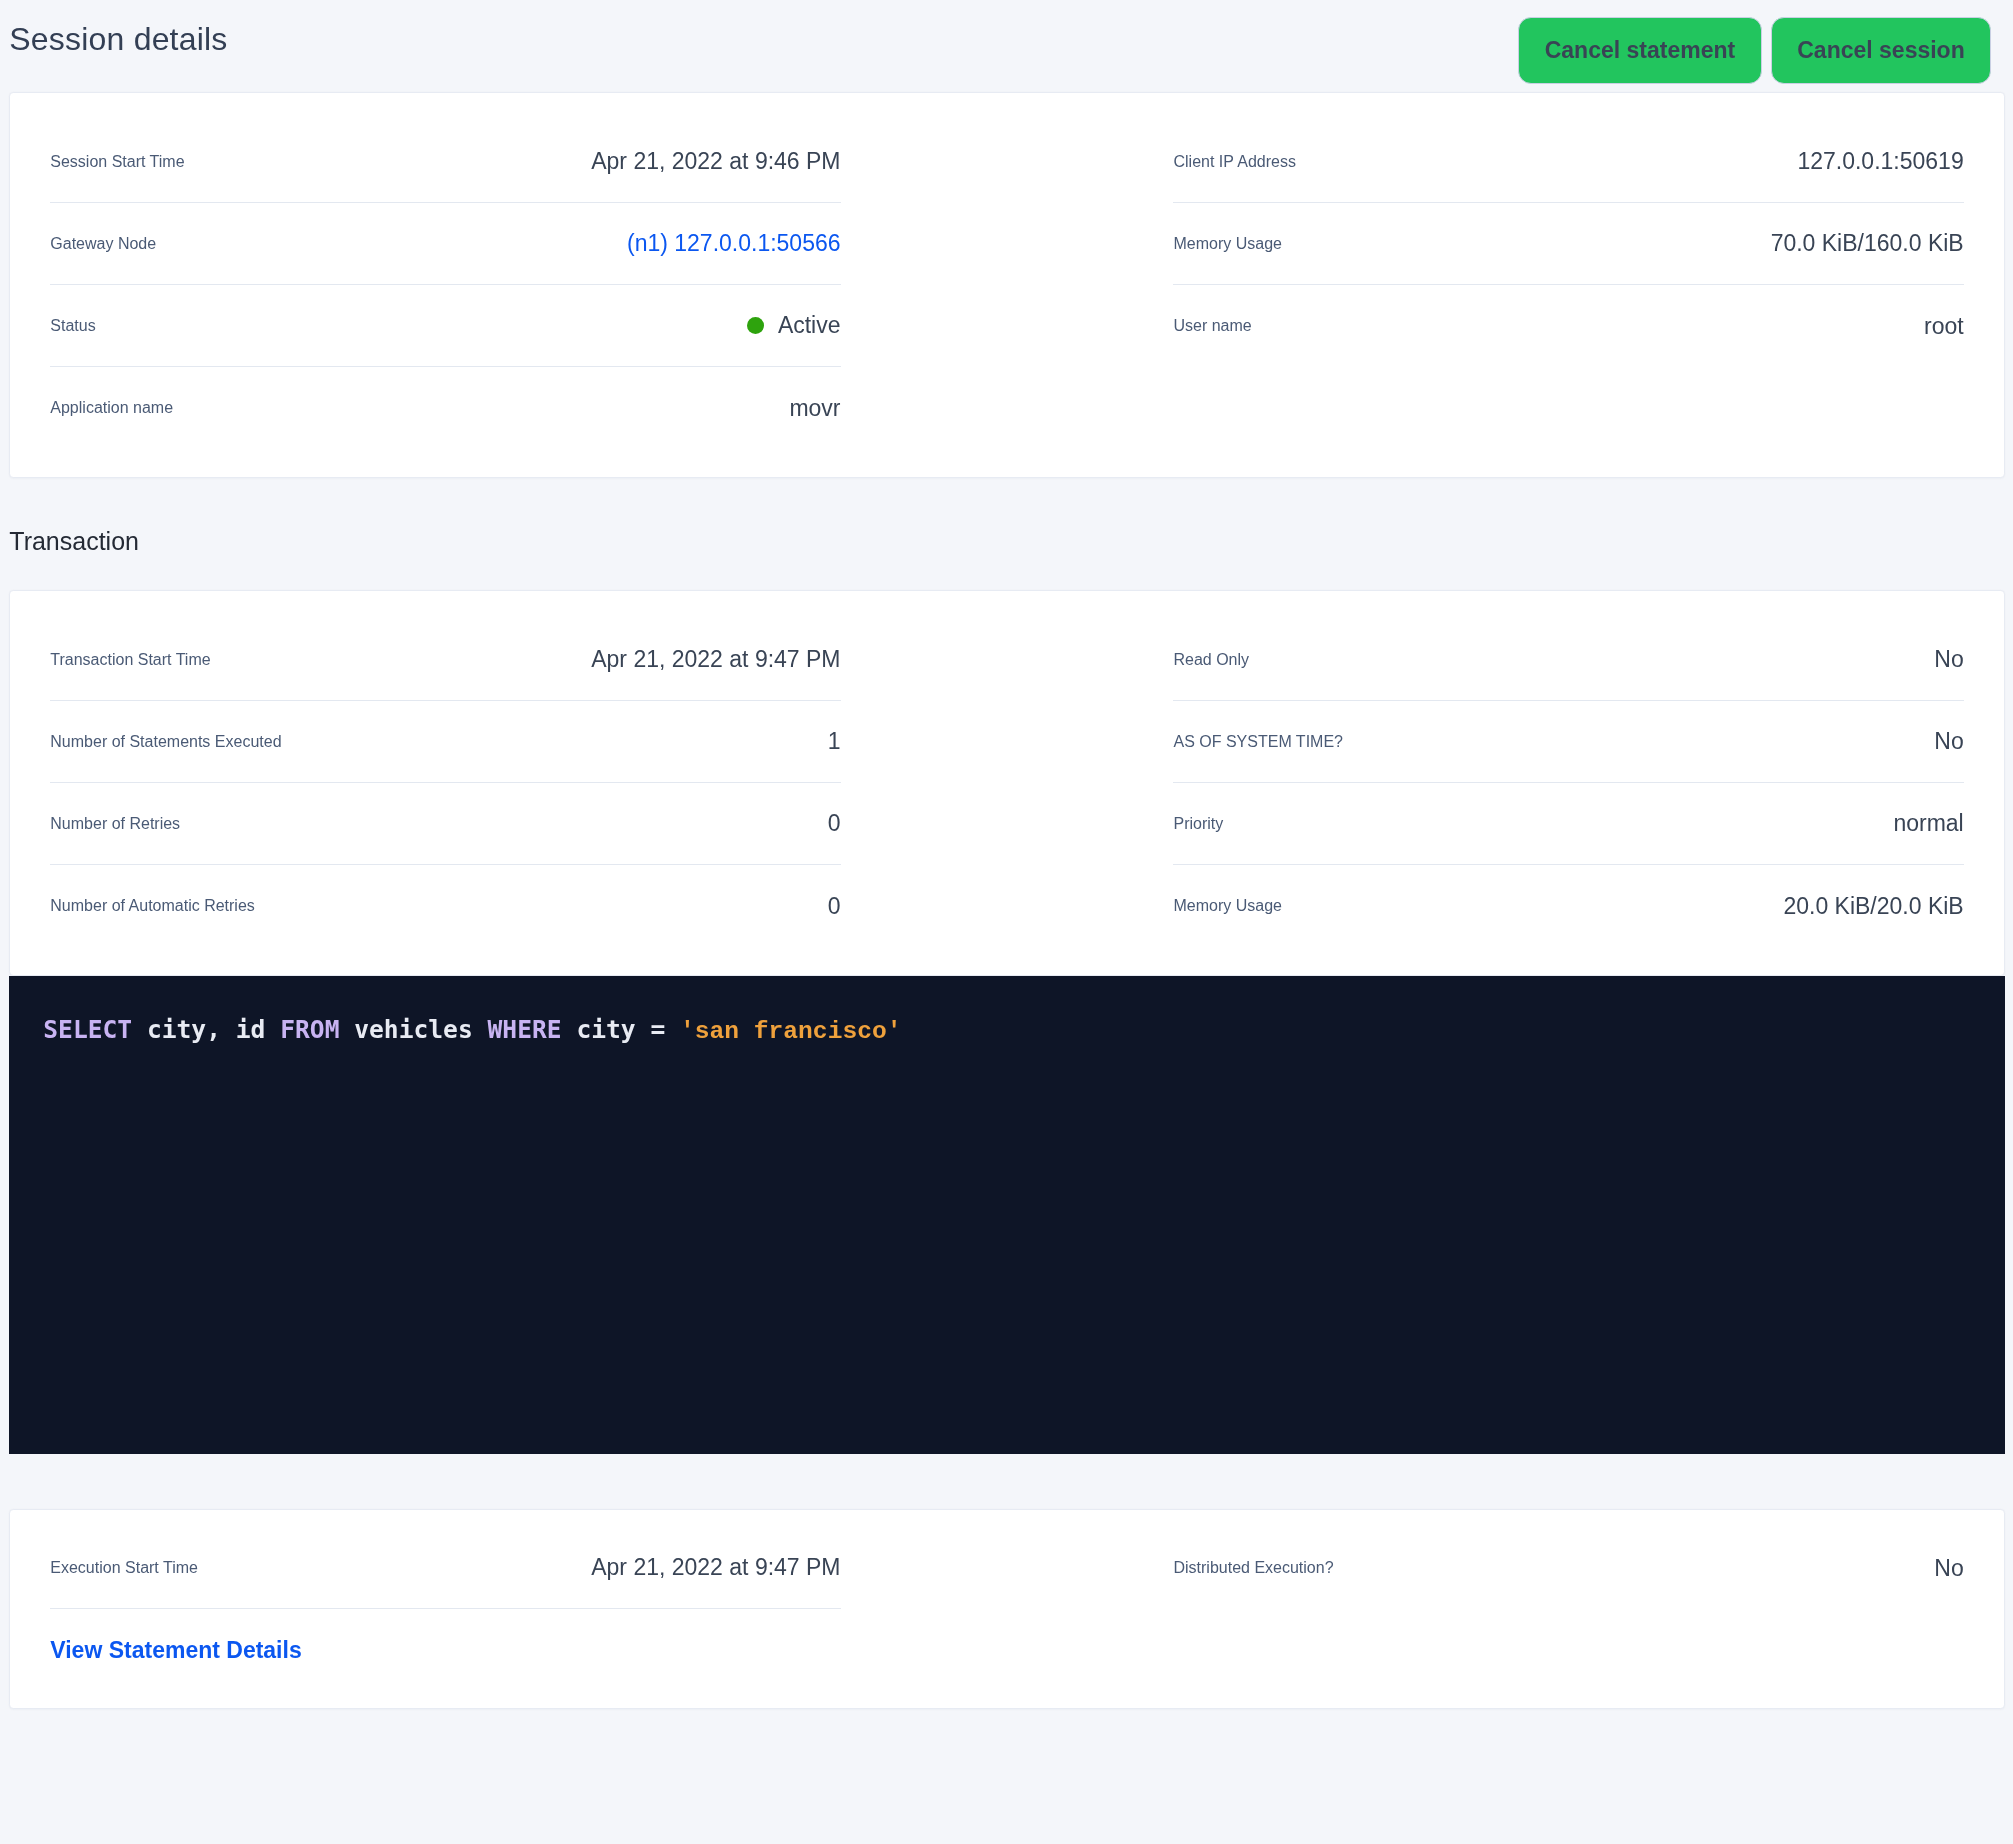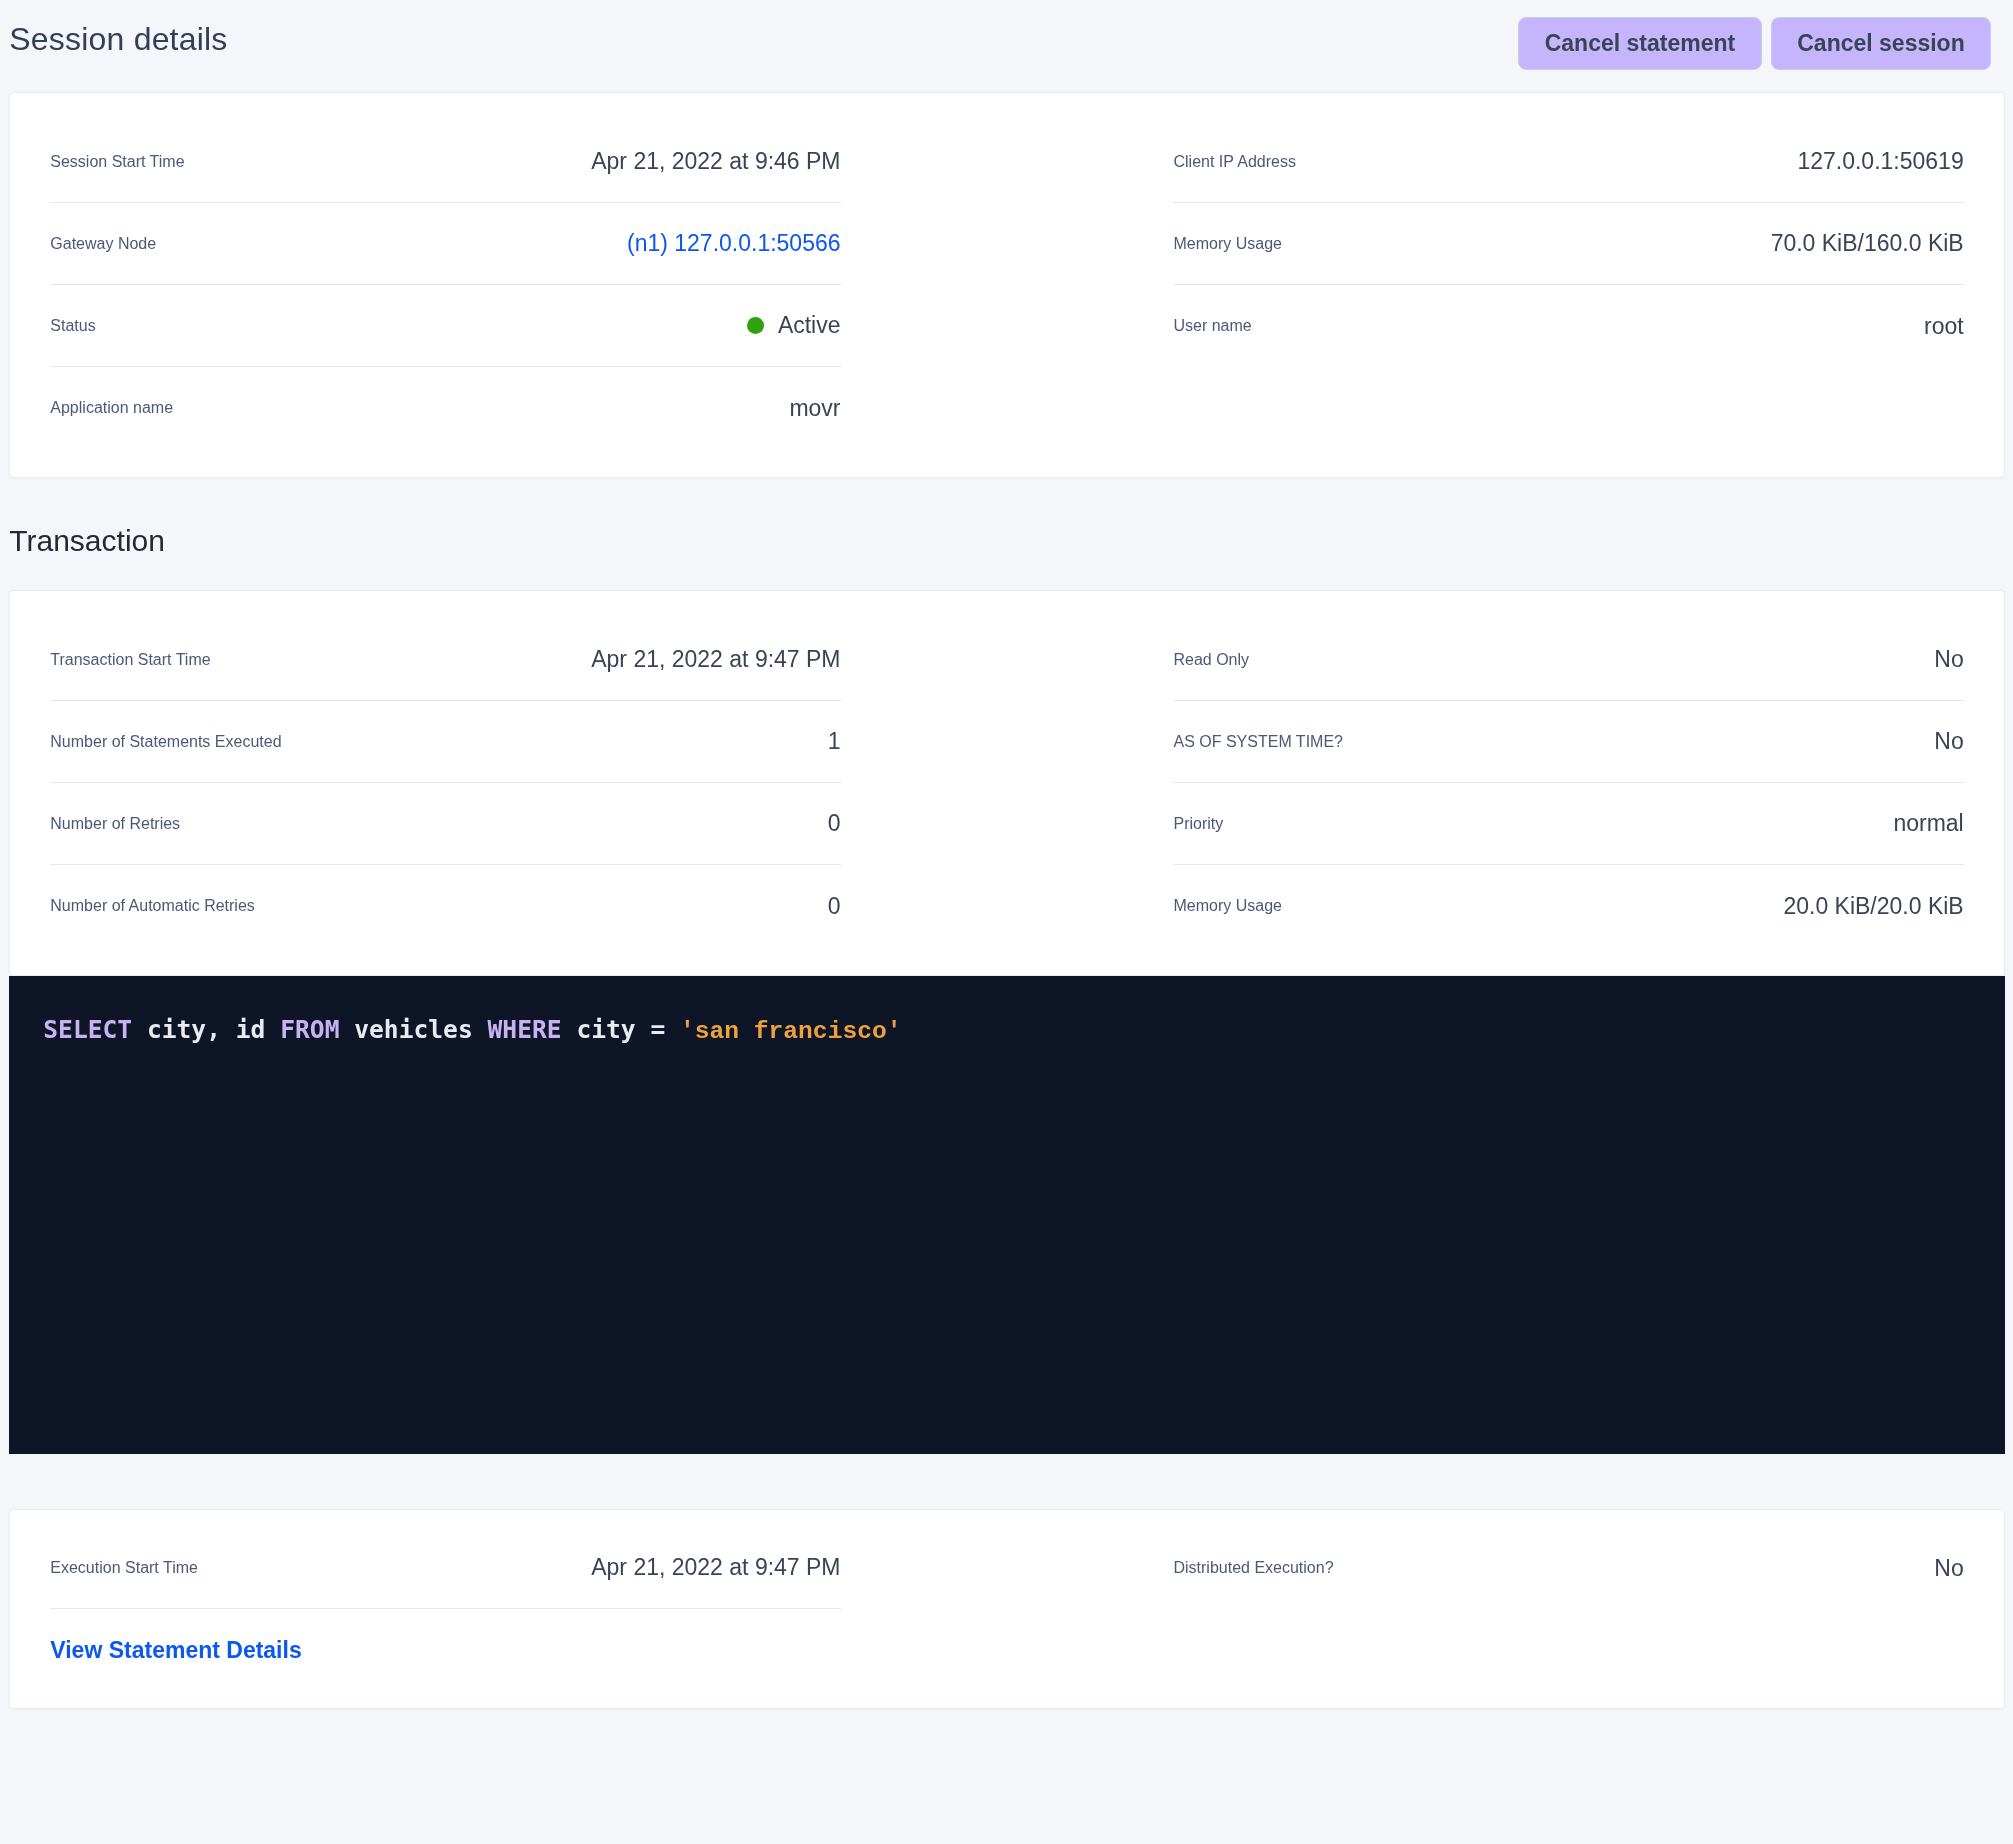--- a/index.html
+++ b/index.html
@@ -32,22 +32,22 @@
     height:92px;
     display:flex;align-items:flex-start;justify-content:space-between;
     padding-top:17px;
   }
   .page-title{
     font-size:32px;font-weight:500;color:var(--title);
     letter-spacing:0.2px;line-height:44px;
   }
   .header-actions{display:flex;gap:9.3px;margin-right:13.6px;margin-top:0;}
   .btn{
-    height:53px;padding:0 25.4px;
-    background:#c4b5fd;border:1.7px solid var(--btn-border);border-radius:8px;
+    height:67px;padding:0 25.4px;
+    background:#22c55e;border:1.7px solid var(--btn-border);border-radius:13px;
     font-family:"Liberation Sans", sans-serif;
     font-size:23px;font-weight:700;color:var(--value);
     cursor:pointer;line-height:49px;
   }
   
   .card{
     background:var(--card-bg);
     border:1.3px solid var(--card-border);
     border-radius:4.2px;
     box-shadow:0 0.8px 1.7px rgba(56,76,108,0.04);
@@ -65,21 +65,21 @@
   .row-value{font-size:23px;color:var(--value);text-align:right;margin-left:12px;}
   .row-value.link,a.link{color:var(--link);text-decoration:none;cursor:pointer;}
   .status-value{display:flex;align-items:center;gap:13.6px;}
   .status-dot{
     width:17px;height:17px;border-radius:50%;
     background:var(--status-active);display:inline-block;
   }
   .view-link{font-size:23px;font-weight:600;color:var(--link);text-decoration:none;cursor:pointer;}
   
   .section-heading{
-    font-size:30px;font-weight:400;color:var(--heading);
+    font-size:25px;font-weight:400;color:var(--heading);
     margin-top:46px;margin-bottom:32px;line-height:34px;
   }
   .section-heading.stmt{margin-top:44px;margin-bottom:29px;}
   
   .code-block{
     background:var(--code-bg);
     height:478px;
     padding:37px 34px;
     border-radius:0;
   }

